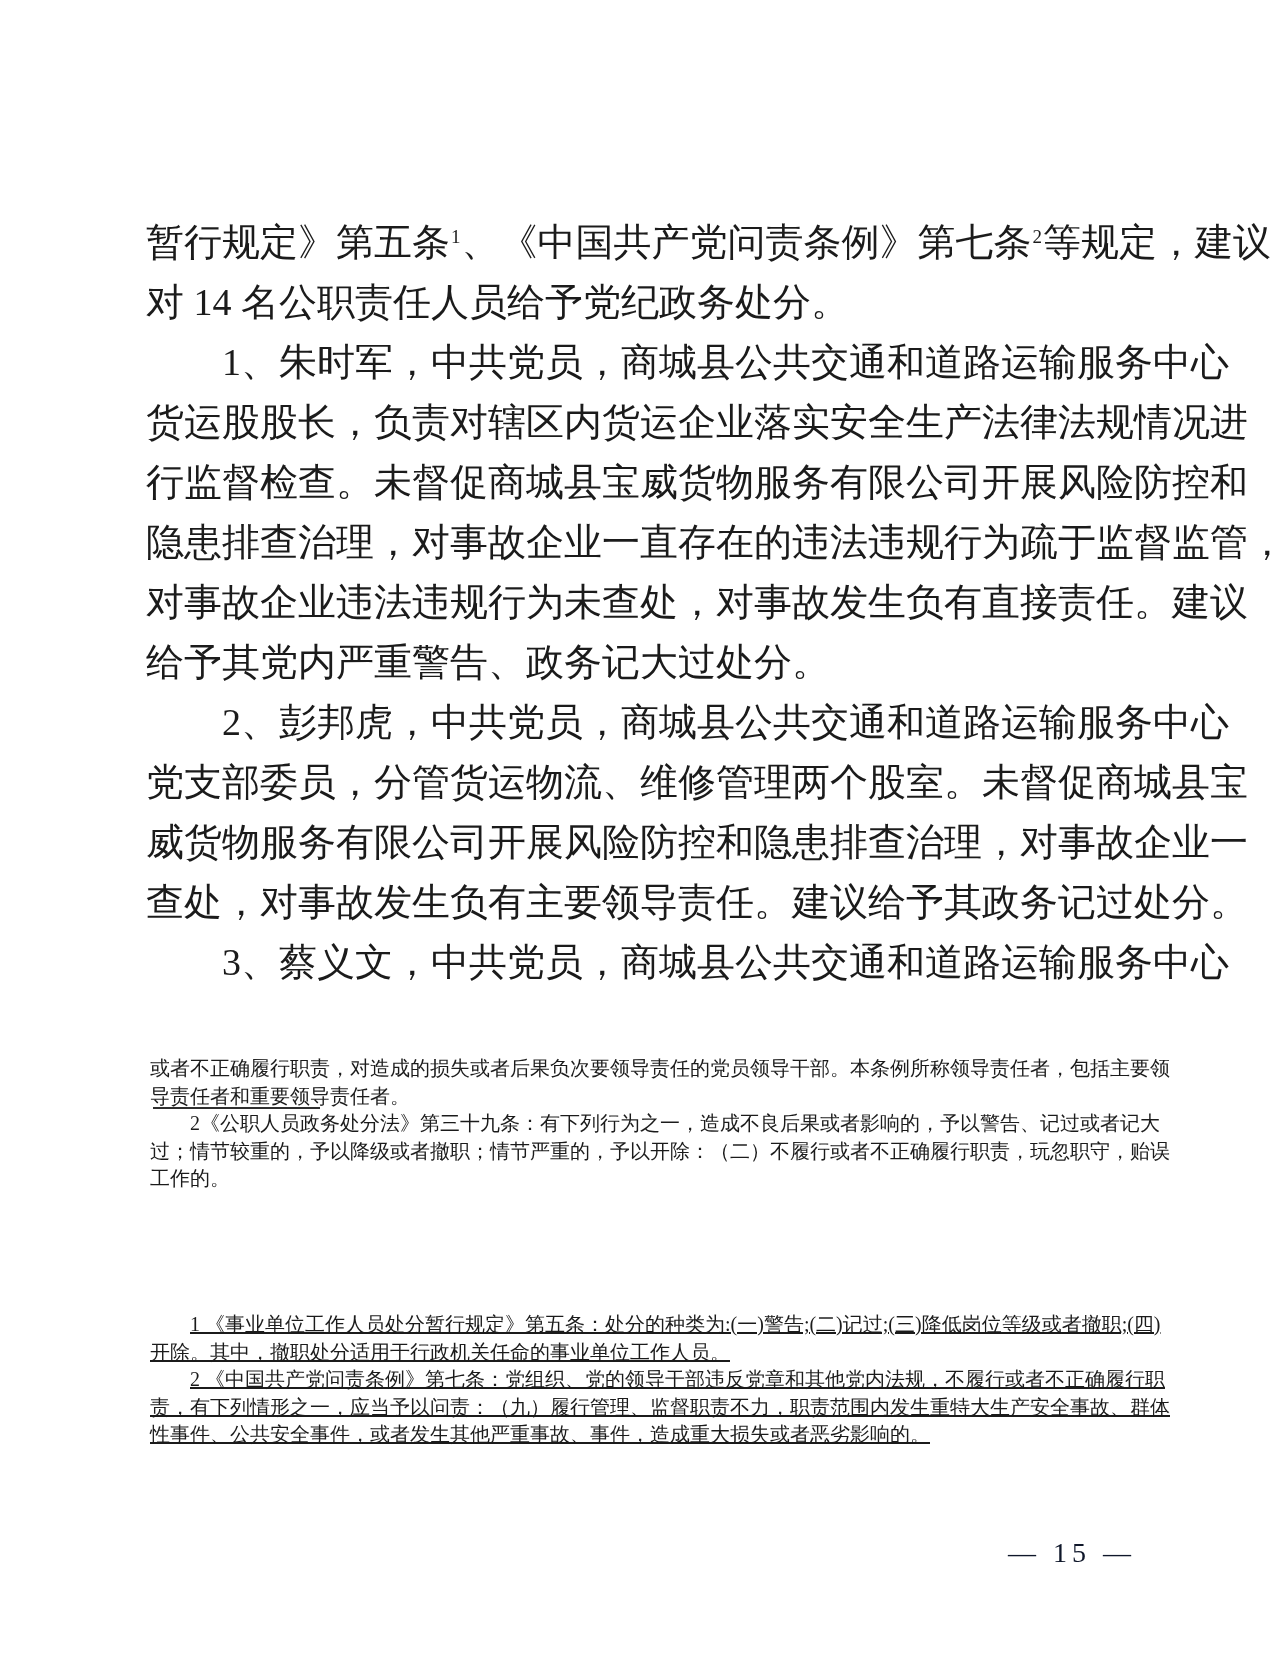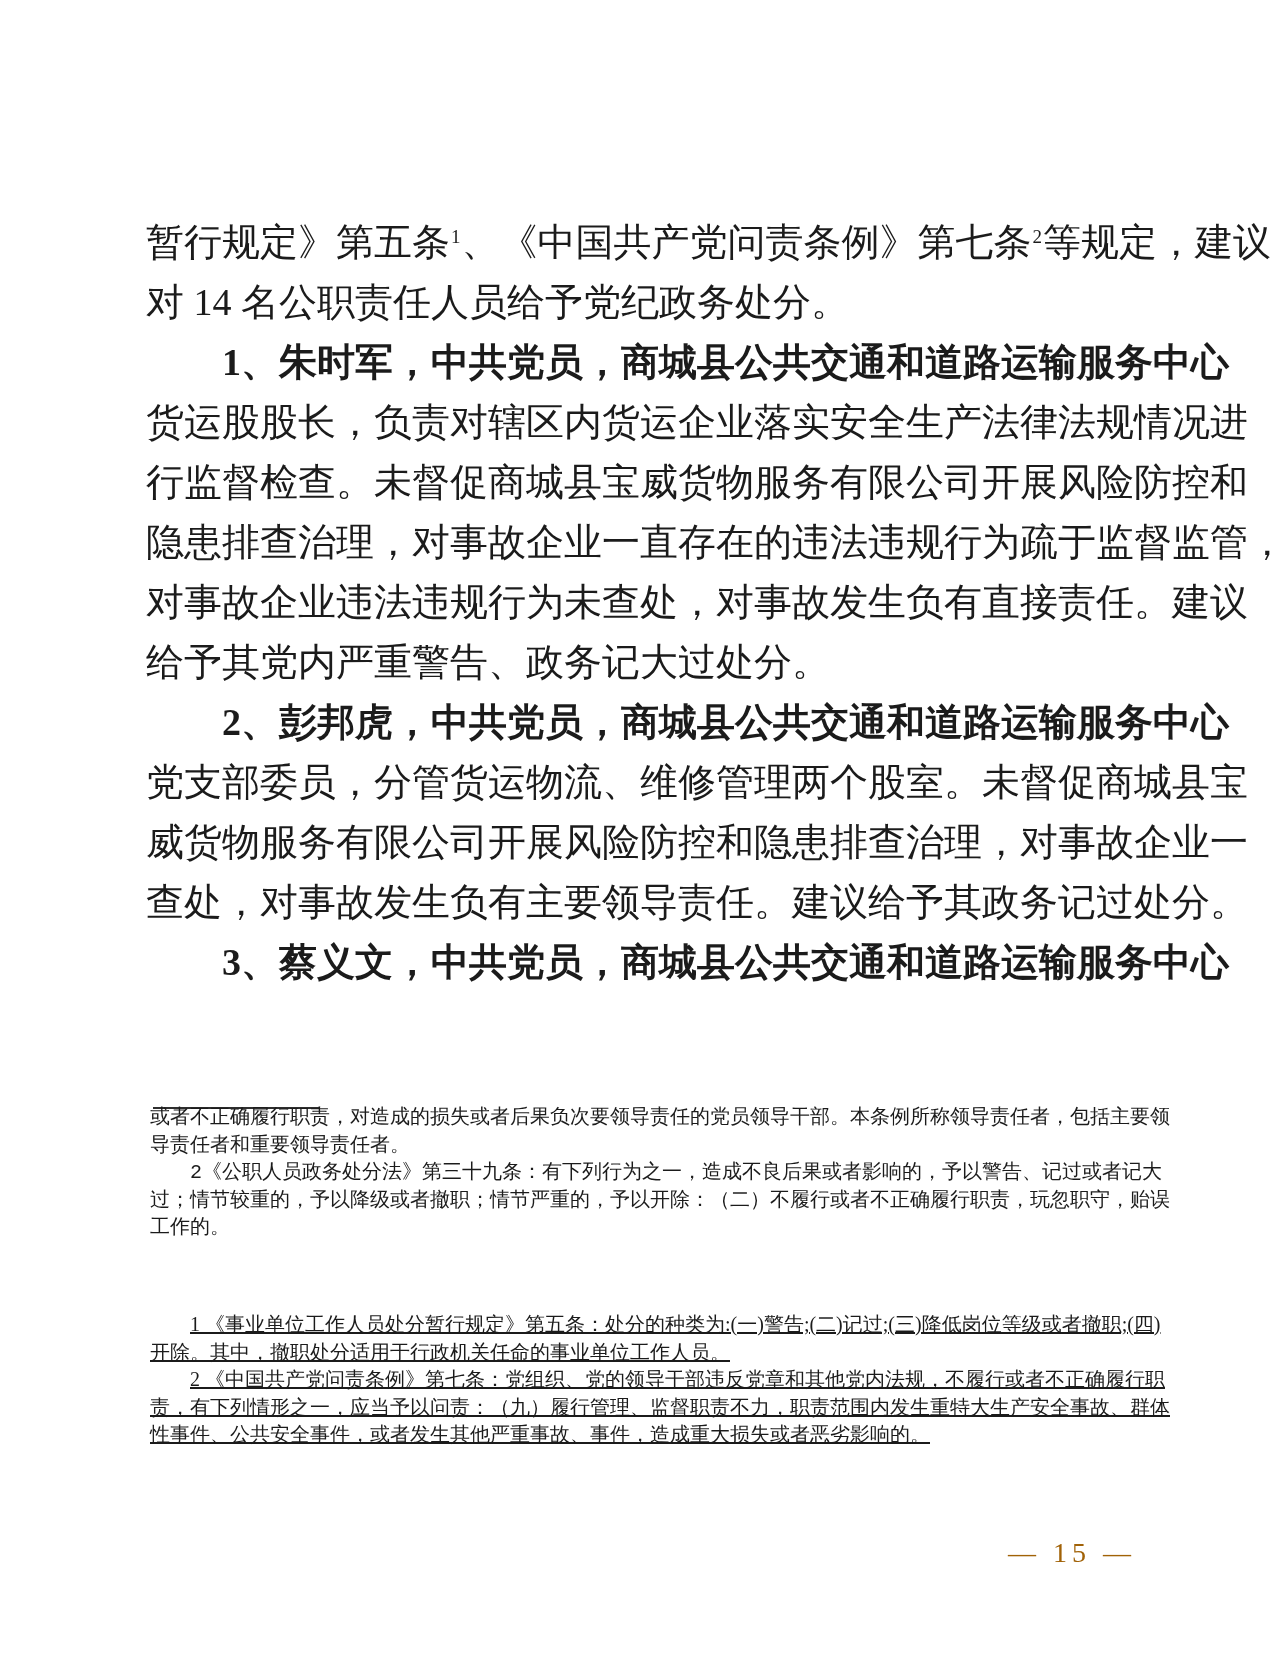--- a/index.html
+++ b/index.html
@@ -24,59 +24,59 @@
   .mline {
     height: 60px;
     line-height: 60px;
     font-size: 38px;
     letter-spacing: 0;
     text-align: justify;
     text-align-last: justify;
     white-space: nowrap;
   }
   .mline.end { text-align-last: left; white-space: normal; }
-  .mline.indent { text-indent: 76px; font-weight: bold; }
+  .mline.indent { text-indent: 76px; }
   sup.fnref {
     font-size: 19px;
     line-height: 0;
     vertical-align: 12px;
     letter-spacing: 0;
     margin: 0 1px 0 1px;
   }
   
   .fnsep {
     position: absolute;
     left: 153px; top: 1107px;
     width: 167px; height: 0;
     border-top: 2px solid #2e2e2e;
   }
   .fnblock {
     position: absolute;
     left: 150px;
     width: 978px;
   }
-  .fnblock.b1 { top: 1104px; font-family: Liberation Mono, monospace; }
+  .fnblock.b1 { top: 1055px; }
   .fnblock.b2 { top: 1311px; text-decoration: underline; }
   .fline {
     height: 27.5px;
     line-height: 27.5px;
     font-size: 20px;
     text-align: justify;
     text-align-last: justify;
     white-space: nowrap;
   }
   .fline.end { text-align-last: left; white-space: normal; }
   .fline.indent { text-indent: 40px; }
   
   .pagenum {
     position: absolute;
     top: 1537px; left: 1008px;
     font-size: 28px;
     letter-spacing: 5px;
-    color: #a16207;
+    color: #0f172a;
   }
 </style>
 </head>
 <body>
 
 <div class="page">
 
   <div class="main">
     <div class="mline"><span>暂行规定》第五条</span><sup class="fnref">1</sup><span>、《中国共产党问责条例》第七条</span><sup class="fnref">2</sup><span>等规定，建议</span></div>
     <div class="mline end">对 14 名公职责任人员给予党纪政务处分。</div>

